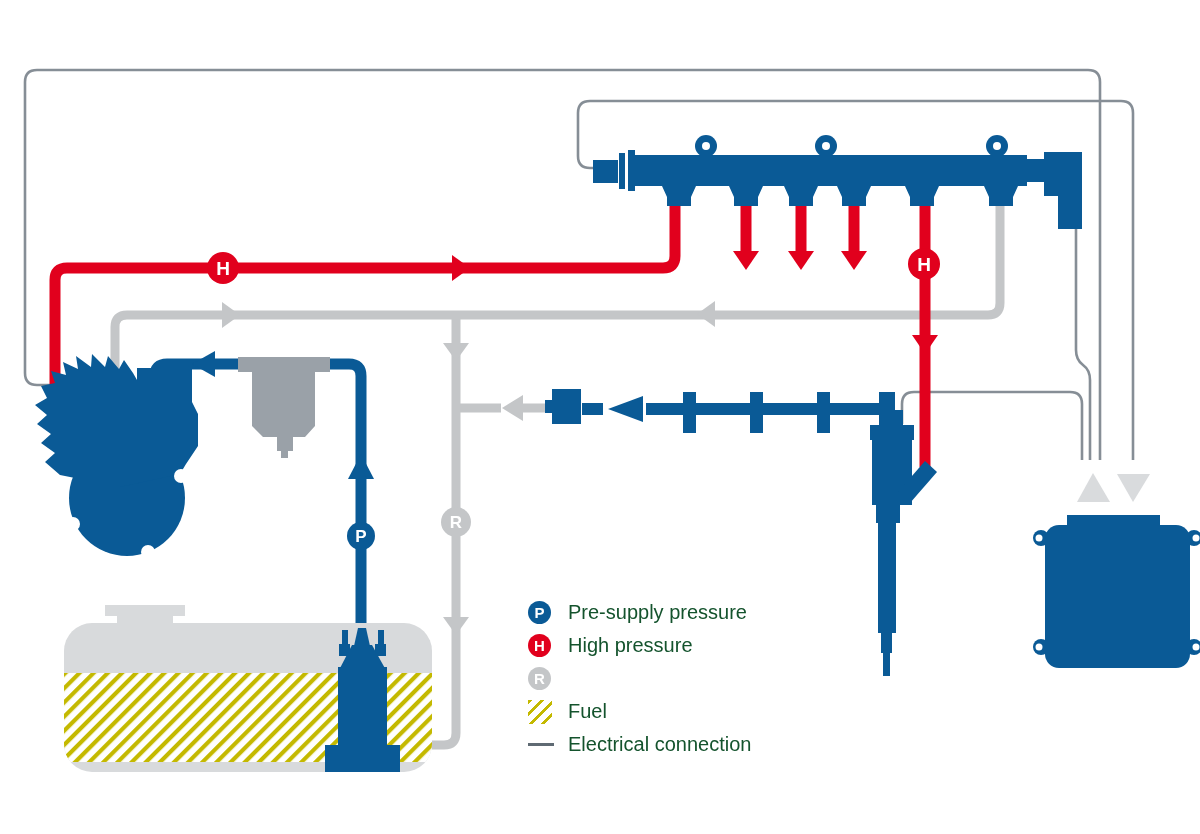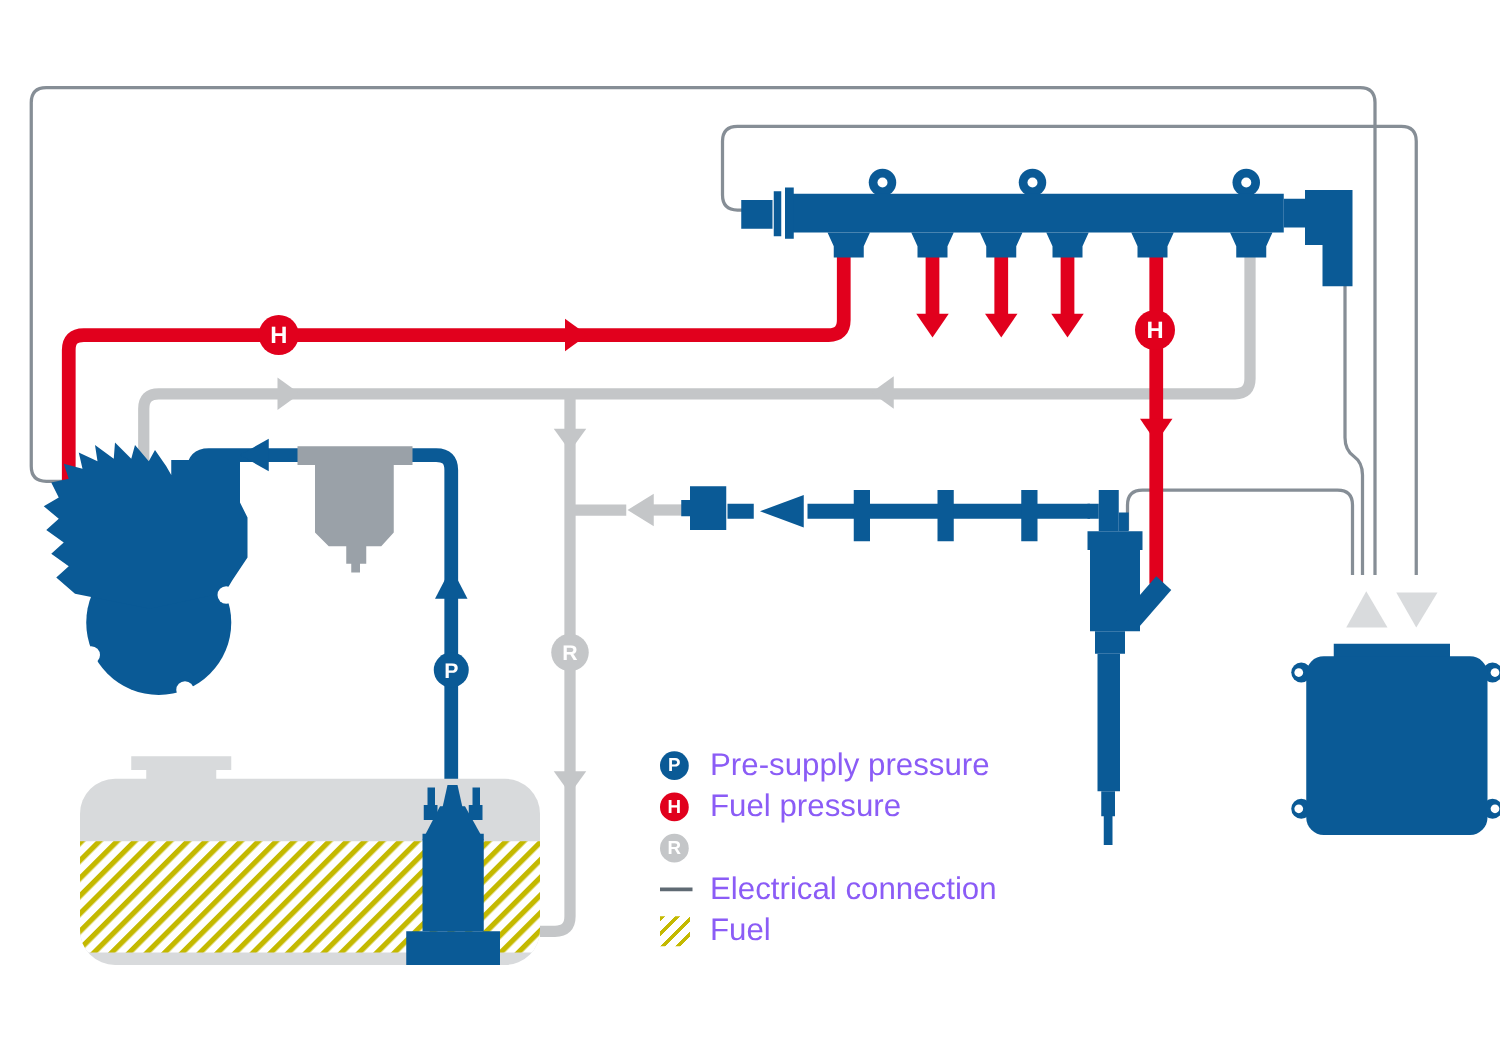--- a/index.html
+++ b/index.html
@@ -11,21 +11,21 @@
   .lrow{display:flex;align-items:center;height:33px;}
   .licon{width:40px;display:flex;align-items:center;}
   .lbadge{width:23px;height:23px;border-radius:50%;color:#ffffff;font-weight:bold;
           font-size:15px;line-height:23px;text-align:center;}
   .lbadge.p{background:#0a5a96;}
   .lbadge.h{background:#e1001d;}
   .lbadge.r{background:#c4c6c8;}
   .lline{width:26px;height:3px;background:#5f6a73;}
   .lhatch{width:24px;height:24px;
           background:repeating-linear-gradient(135deg,#c4b900 0px,#c4b900 3px,#ffffff 3px,#ffffff 8.5px);}
-  .ltext{font-size:25px;color:#8b5cf6;white-space:nowrap;}
+  .ltext{font-size:20px;color:#14532d;white-space:nowrap;}
   .badge-letter{font-family:"Liberation Sans",sans-serif;font-weight:bold;fill:#ffffff;}
 </style>
 </head>
 <body>
 
 <div id="stage">
 
 <svg id="diagram-svg" width="1200" height="834" viewBox="0 0 1200 834">
   <defs>
     <pattern id="fuelHatch" width="10" height="10" patternUnits="userSpaceOnUse" patternTransform="rotate(45)">
@@ -199,34 +199,34 @@
   <div class="lrow">
     <div class="licon">
           <div class="lbadge p">P</div>
         </div>
     <span class="ltext">Pre-supply pressure</span>
   </div>
   <div class="lrow">
     <div class="licon">
           <div class="lbadge h">H</div>
         </div>
-    <span class="ltext">Fuel pressure</span>
+    <span class="ltext">High pressure</span>
   </div>
   <div class="lrow">
     <div class="licon">
           <div class="lbadge r">R</div>
         </div>
   </div>
   <div class="lrow">
     <div class="licon">
+          <div class="lhatch"></div>
+        </div>
+    <span class="ltext">Fuel</span>
+  </div>
+  <div class="lrow">
+    <div class="licon">
           <div class="lline"></div>
         </div>
     <span class="ltext">Electrical connection</span>
   </div>
-  <div class="lrow">
-    <div class="licon">
-          <div class="lhatch"></div>
-        </div>
-    <span class="ltext">Fuel</span>
-  </div>
 </div>
 
 </div>
 
 </body></html>

